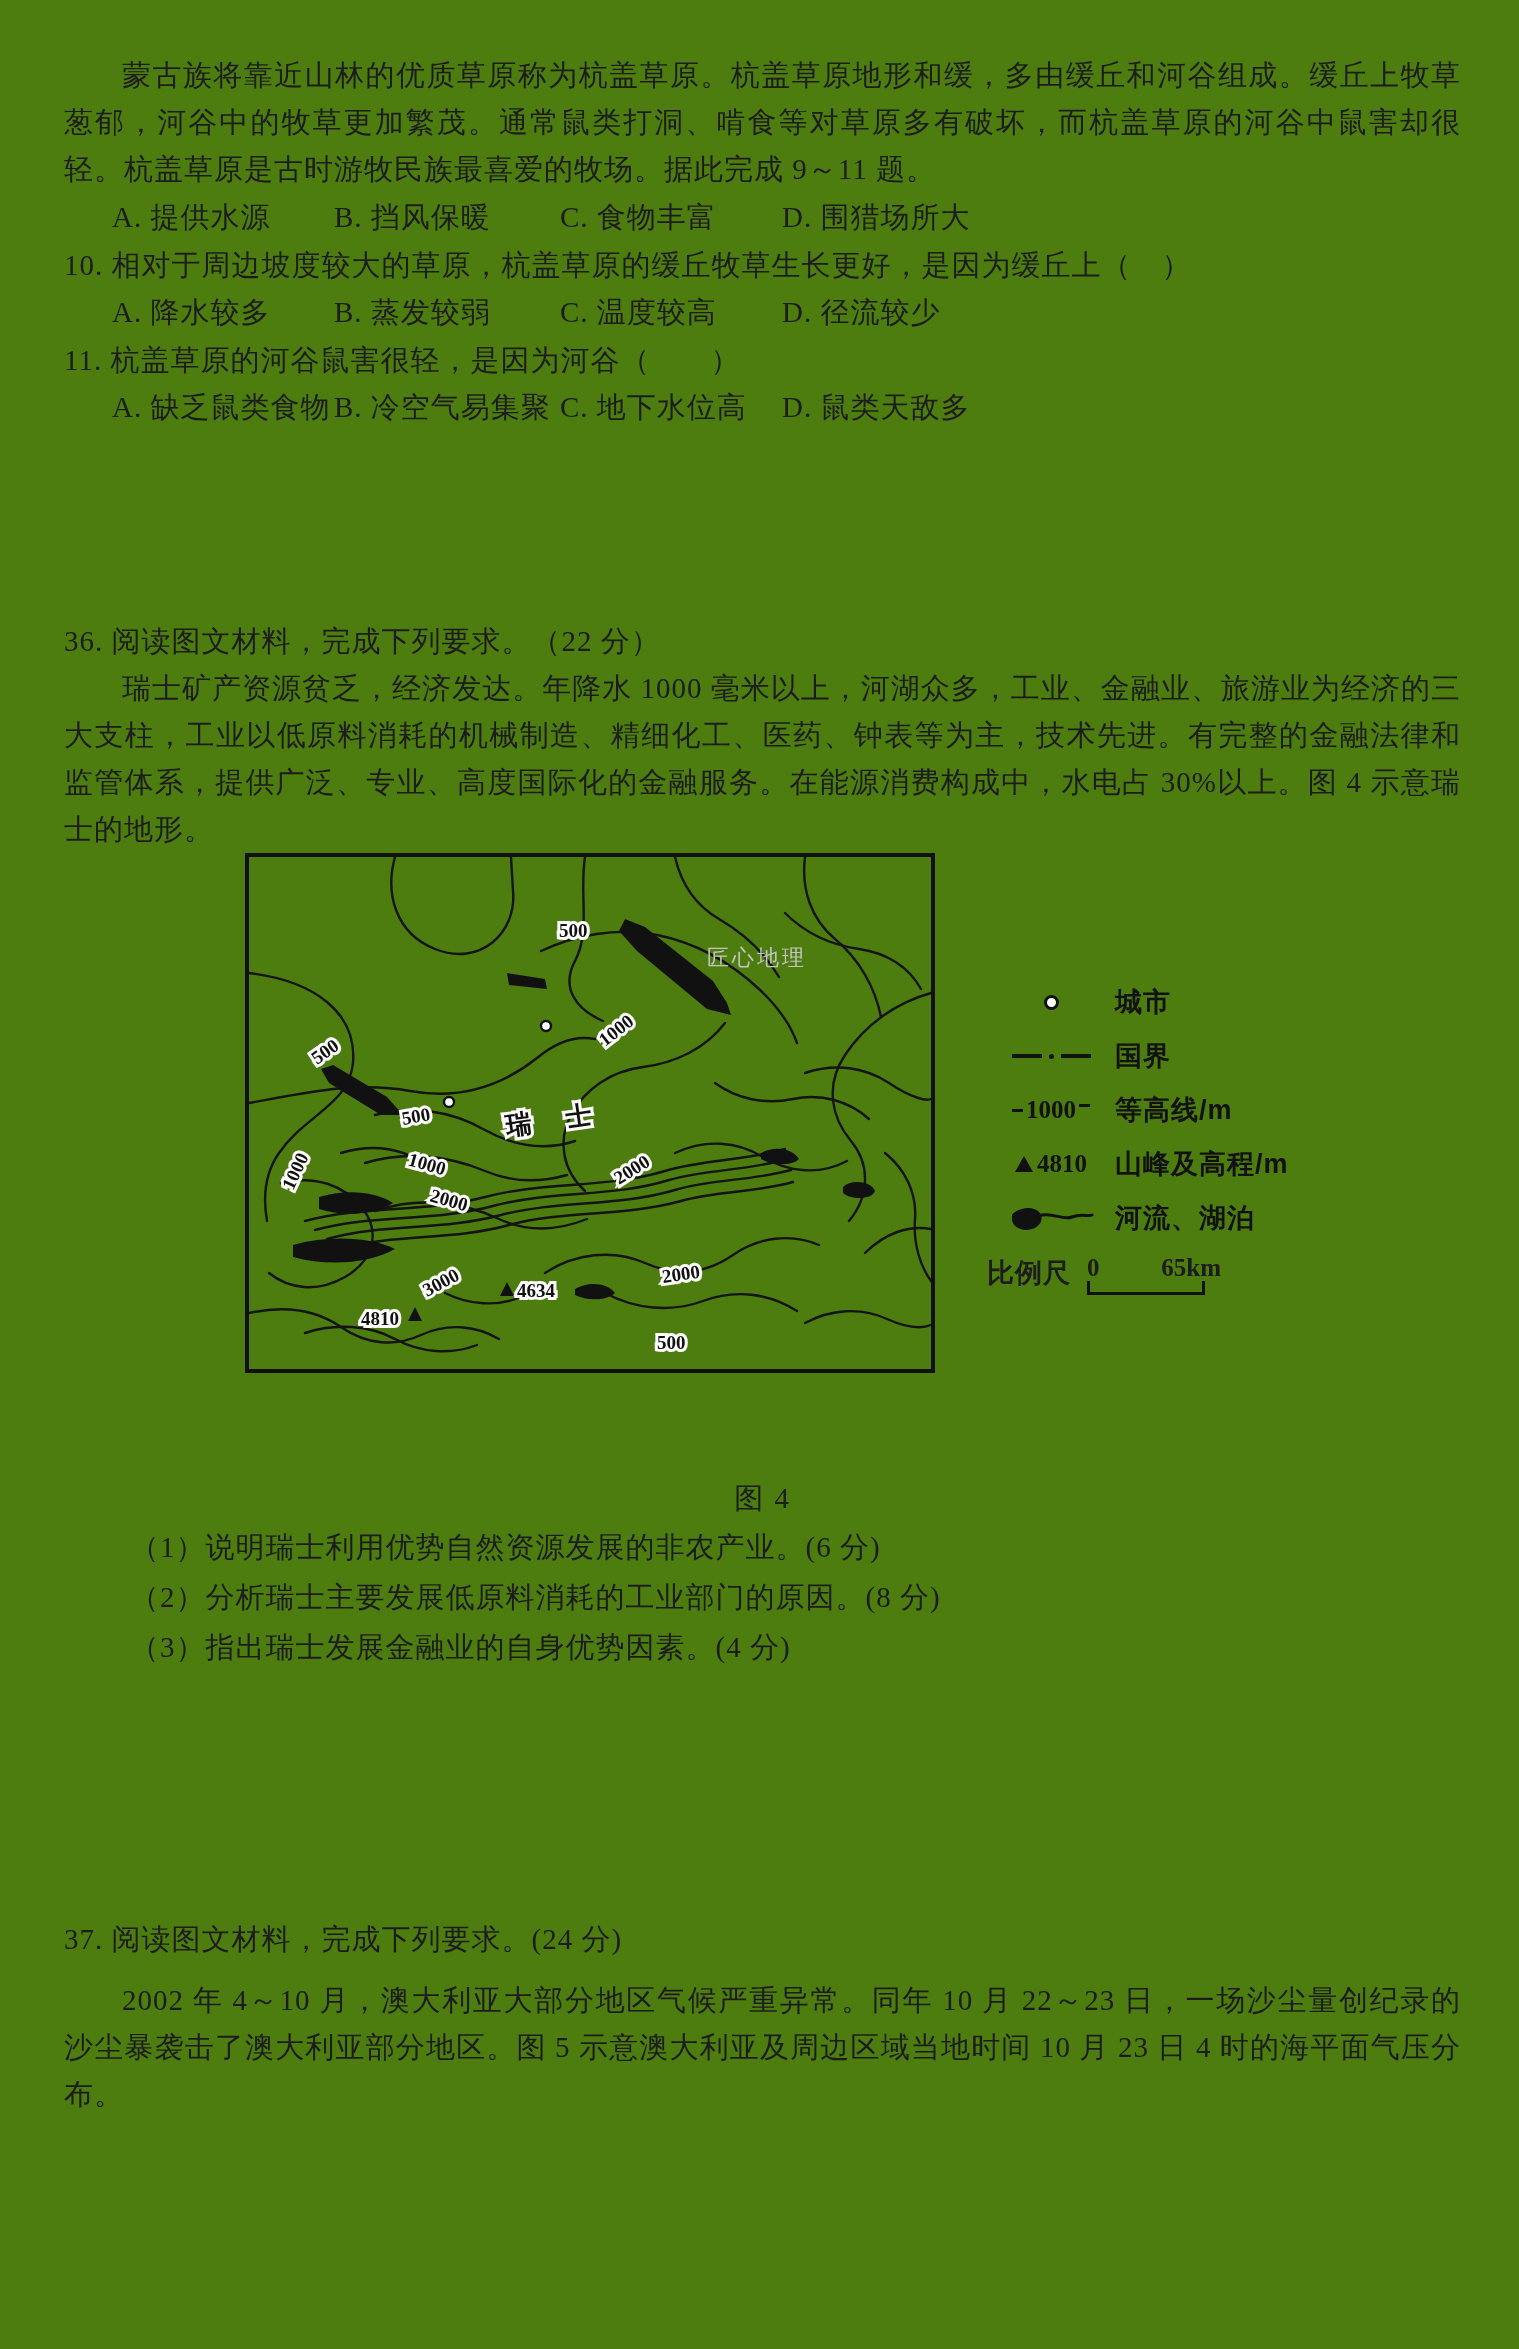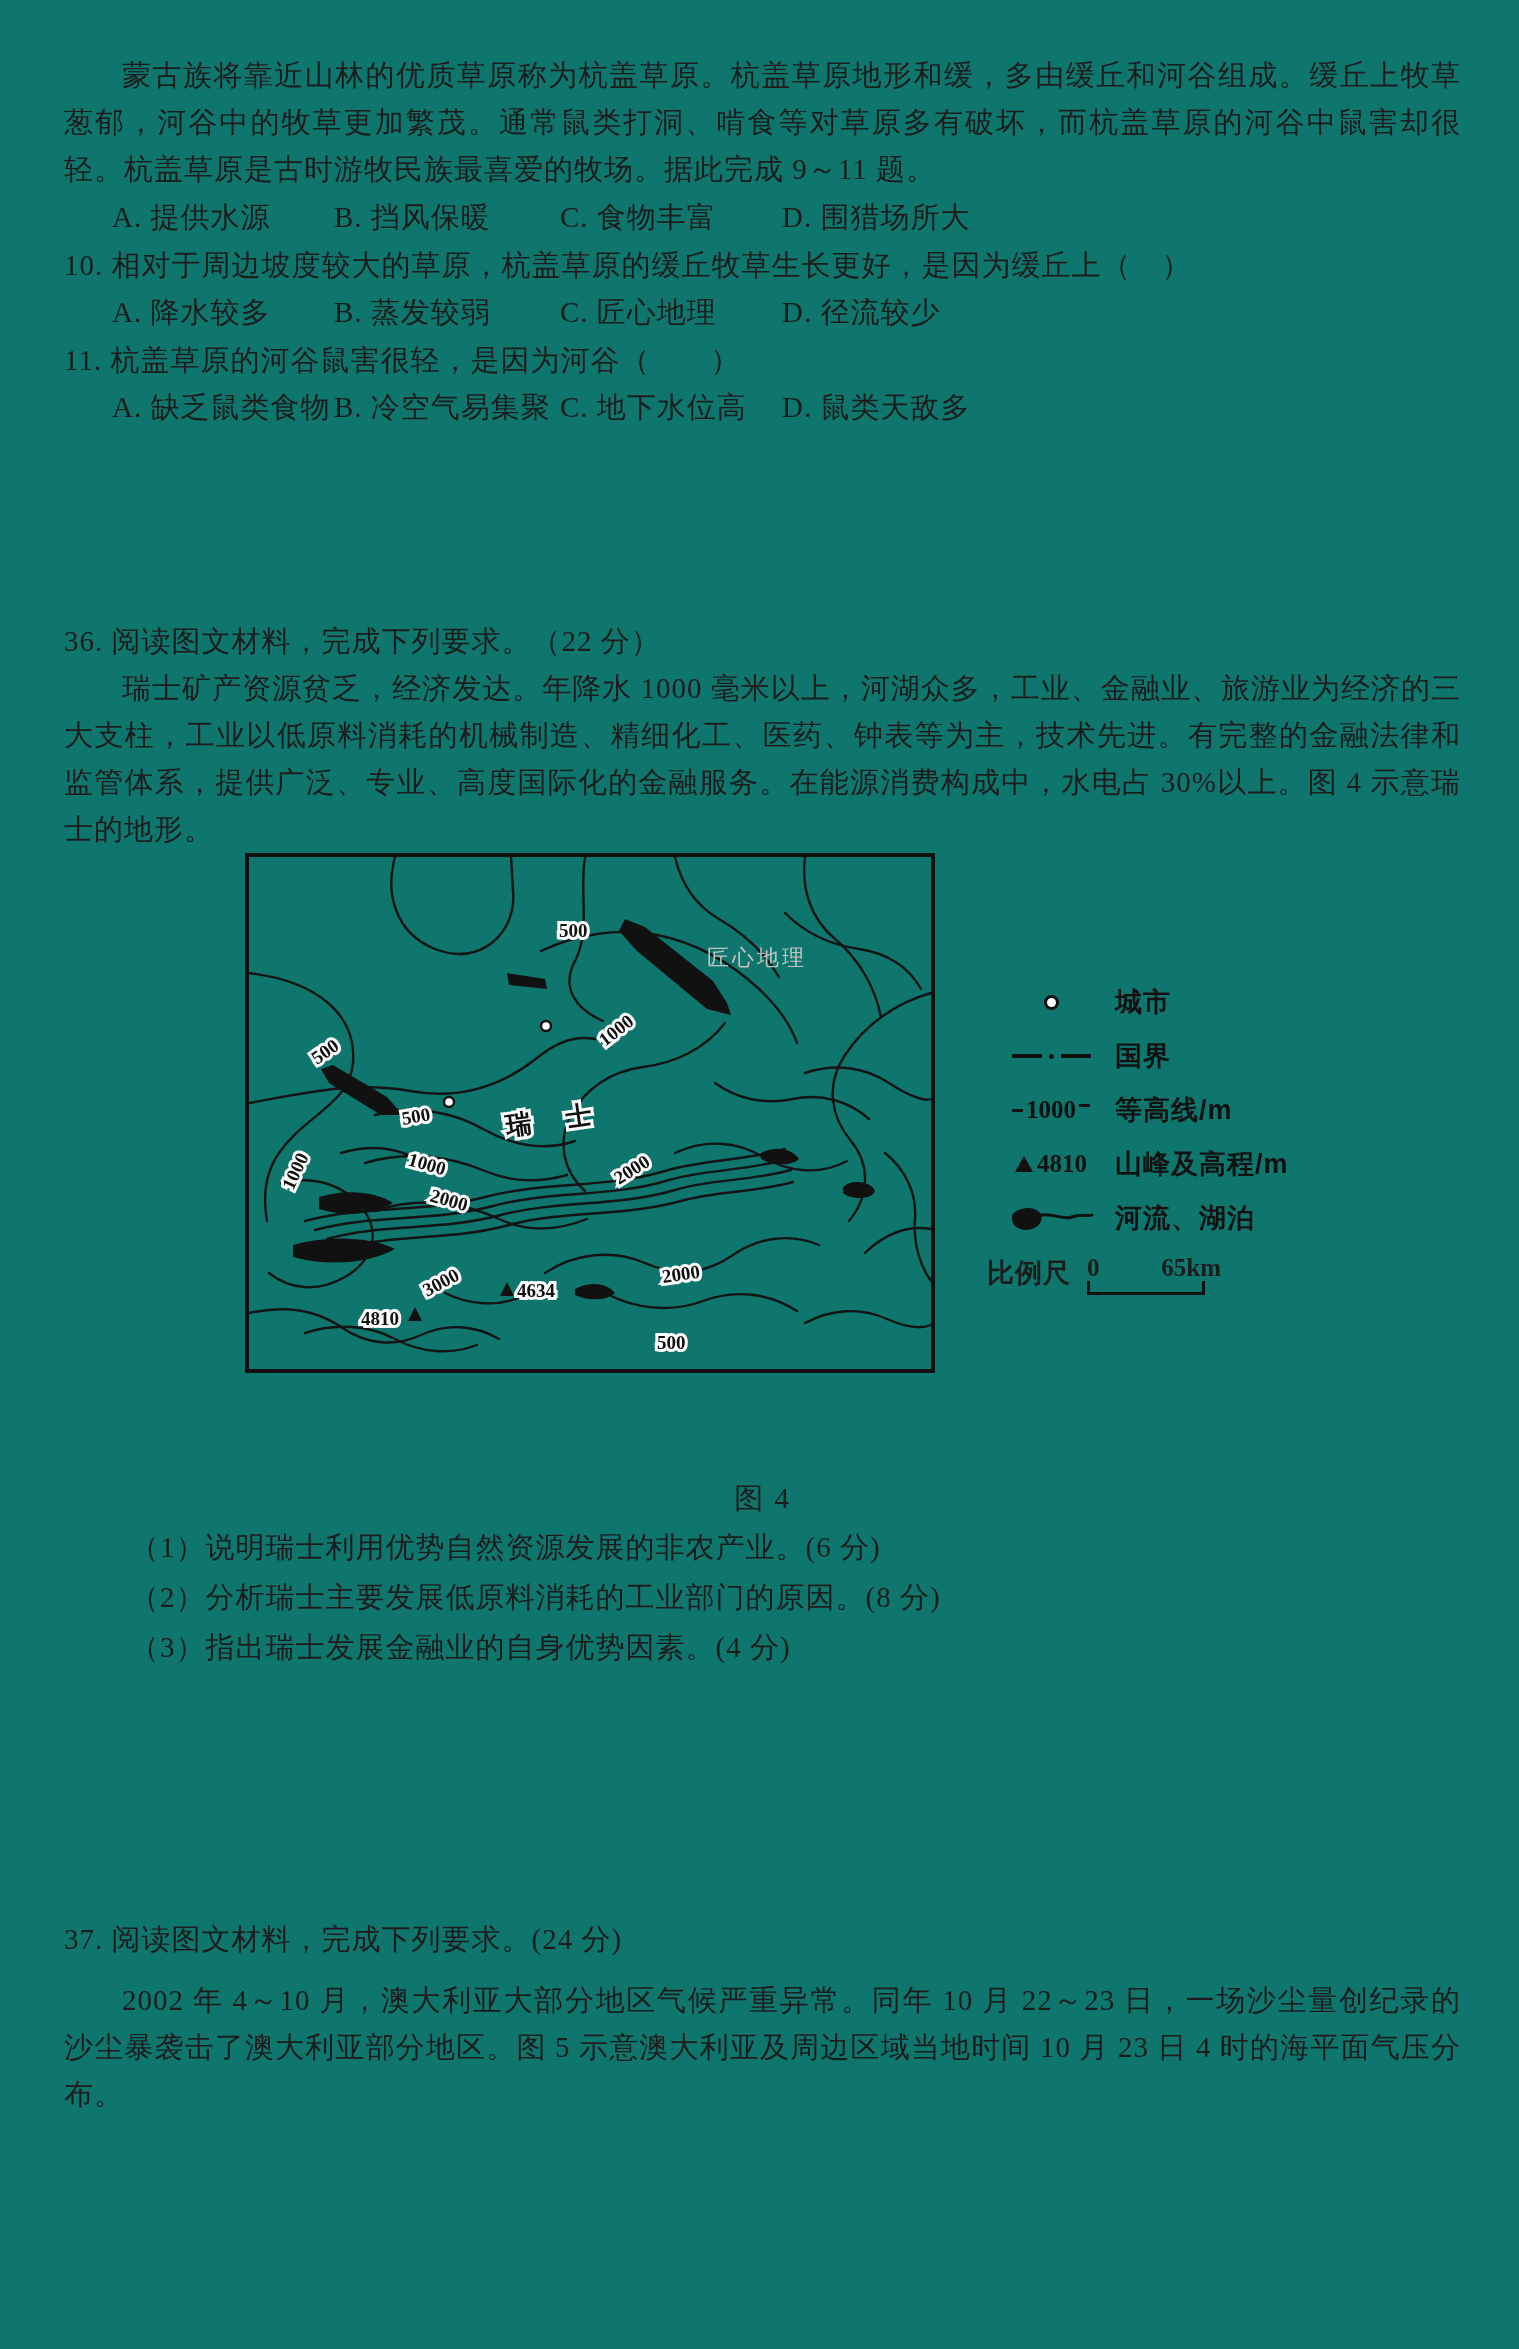--- a/index.html
+++ b/index.html
@@ -1,20 +1,20 @@
 <!DOCTYPE html>
 <html><head>
 <meta charset="utf-8">
 <style>
   * { margin:0; padding:0; box-sizing:border-box; }
   html,body { background:#e8e8e8; }
   .page {
     position:relative;
     width:1519px; height:2349px;
-    background:#0f766e;
+    background:#4d7c0f;
     font-family:"Liberation Serif","DejaVu Serif",serif;
     color:#1c1c1c;
     overflow:hidden;
   }
   .block { position:absolute; left:64px; right:58px; }
   .para {
     font-size:29px; line-height:47px;
     text-align:justify; text-indent:2em;
     letter-spacing:1px;
   }
@@ -80,21 +80,21 @@
         <span>C. 食物丰富</span>
         <span>D. 围猎场所大</span>
       </div>
     </div>
 
     <div>
       <div class="stem">10. 相对于周边坡度较大的草原，杭盖草原的缓丘牧草生长更好，是因为缓丘上（　）</div>
       <div class="opts">
         <span>A. 降水较多</span>
         <span>B. 蒸发较弱</span>
-        <span>C. 匠心地理</span>
+        <span>C. 温度较高</span>
         <span>D. 径流较少</span>
       </div>
     </div>
 
     <div>
       <div class="stem">11. 杭盖草原的河谷鼠害很轻，是因为河谷（　　）</div>
       <div class="opts">
         <span>A. 缺乏鼠类食物</span>
         <span>B. 冷空气易集聚</span>
         <span>C. 地下水位高</span>

